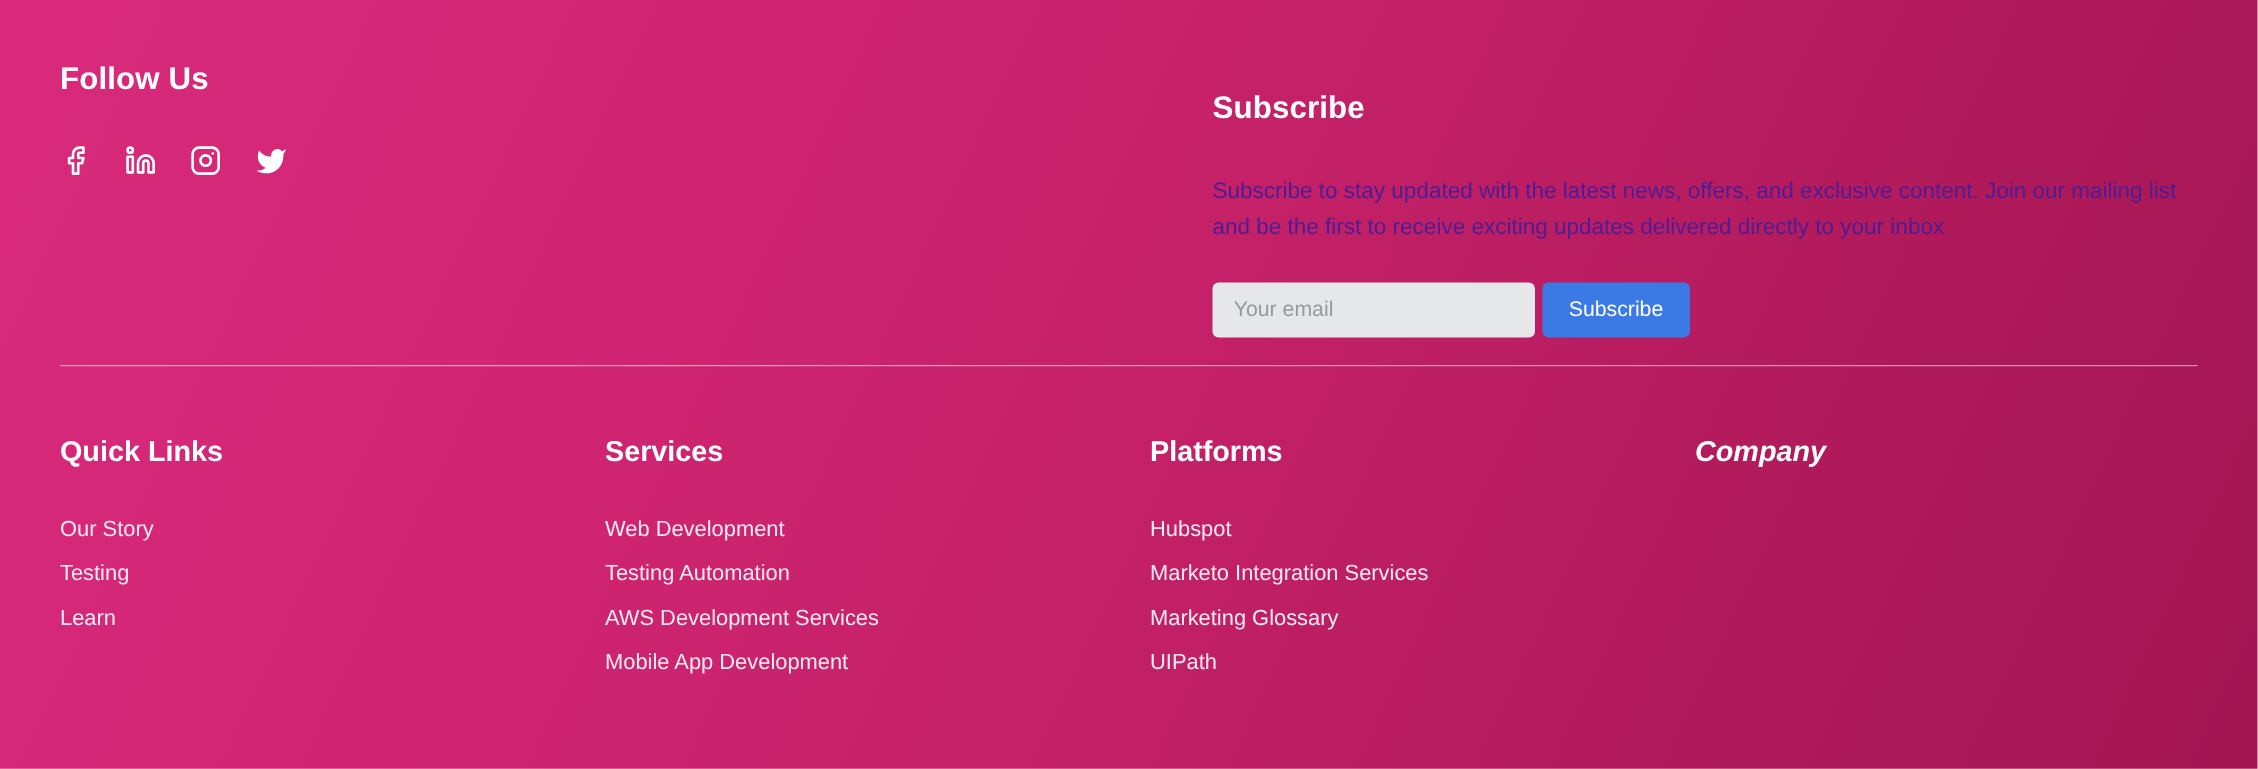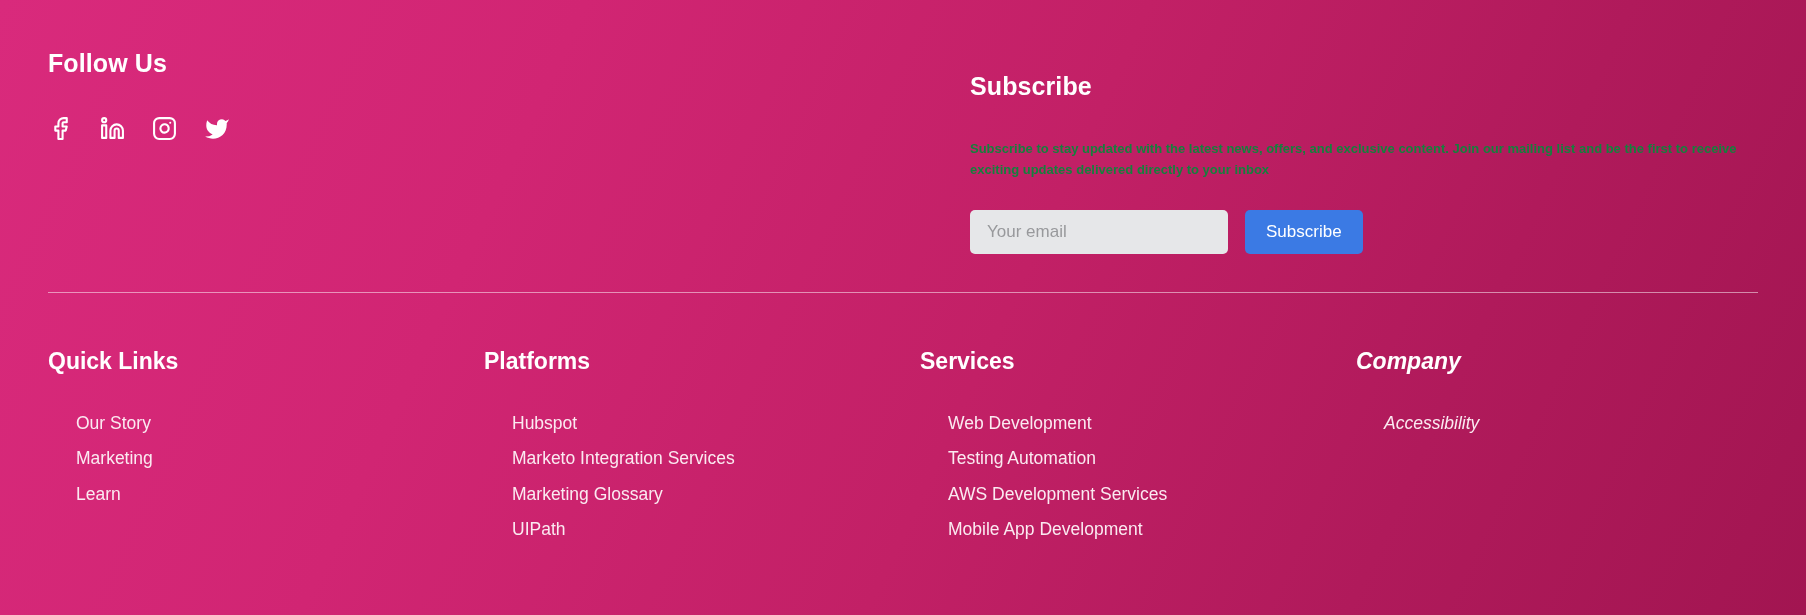--- a/index.html
+++ b/index.html
@@ -56,33 +56,33 @@
     justify-content: center;
     width: 25px;
     height: 25px;
     color: #ffffff;
     text-decoration: none;
   }
   .social-link svg { display: block; }
 
   .subscribe-text {
     margin-top: 37px;
-    font-size: 13px;
+    font-size: 18px;
     line-height: 1.62;
-    color: #15803d;
+    color: #4c1d95;
     max-width: 830px;
-    font-weight: 700;
+    font-weight: 400;
   }
 
   .subscribe-form {
     margin-top: 30px;
     display: flex;
     flex-direction: row;
     align-items: stretch;
-    gap: 17px;
+    gap: 6px;
   }
   .email-input {
     width: 258px;
     height: 44px;
     background: #e6e7e9;
     border: none;
     border-radius: 5px;
     padding: 0 17px;
     font-size: 17px;
     font-family: "Liberation Sans", sans-serif;
@@ -121,21 +121,21 @@
   .link-col { width: 436px; flex: 0 0 436px; }
   .link-col:last-child { flex: 1 1 auto; width: auto; font-style: italic; }
 
   .col-title {
     font-size: 23px;
     font-weight: bold;
     color: #ffffff;
     margin-bottom: 30px;
     line-height: 1.2;
   }
-  .col-list { list-style: none; margin-left: 28px; }
+  .col-list { list-style: none; }
   .col-list li { margin-bottom: 0; }
   .col-link {
     display: block;
     font-size: 17.5px;
     color: #fbeaf1;
     text-decoration: none;
     line-height: 1;
     padding: 9px 0;
   }
 </style>
@@ -206,68 +206,65 @@
 
   <div class="columns">
 
     <div class="link-col">
       <div class="col-title">Quick Links</div>
       <ul class="col-list">
         <li>
             <a href="#" class="col-link">Our Story</a>
           </li>
         <li>
-            <a href="#" class="col-link">Marketing</a>
+            <a href="#" class="col-link">Testing</a>
           </li>
         <li>
             <a href="#" class="col-link">Learn</a>
           </li>
       </ul>
     </div>
 
     <div class="link-col">
+      <div class="col-title">Services</div>
+      <ul class="col-list">
+        <li>
+            <a href="#" class="col-link">Web Development</a>
+          </li>
+        <li>
+            <a href="#" class="col-link">Testing Automation</a>
+          </li>
+        <li>
+            <a href="#" class="col-link">AWS Development Services</a>
+          </li>
+        <li>
+            <a href="#" class="col-link">Mobile App Development</a>
+          </li>
+      </ul>
+    </div>
+
+    <div class="link-col">
       <div class="col-title">Platforms</div>
       <ul class="col-list">
         <li>
             <a href="#" class="col-link">Hubspot</a>
           </li>
         <li>
             <a href="#" class="col-link">Marketo Integration Services</a>
           </li>
         <li>
             <a href="#" class="col-link">Marketing Glossary</a>
           </li>
         <li>
             <a href="#" class="col-link">UIPath</a>
           </li>
       </ul>
     </div>
 
     <div class="link-col">
-      <div class="col-title">Services</div>
-      <ul class="col-list">
-        <li>
-            <a href="#" class="col-link">Web Development</a>
-          </li>
-        <li>
-            <a href="#" class="col-link">Testing Automation</a>
-          </li>
-        <li>
-            <a href="#" class="col-link">AWS Development Services</a>
-          </li>
-        <li>
-            <a href="#" class="col-link">Mobile App Development</a>
-          </li>
-      </ul>
-    </div>
-
-    <div class="link-col">
       <div class="col-title">Company</div>
       <ul class="col-list">
-        <li>
-            <a href="#" class="col-link">Accessibility</a>
-          </li>
       </ul>
     </div>
 
   </div>
 
 </div>
 
 </body></html>

